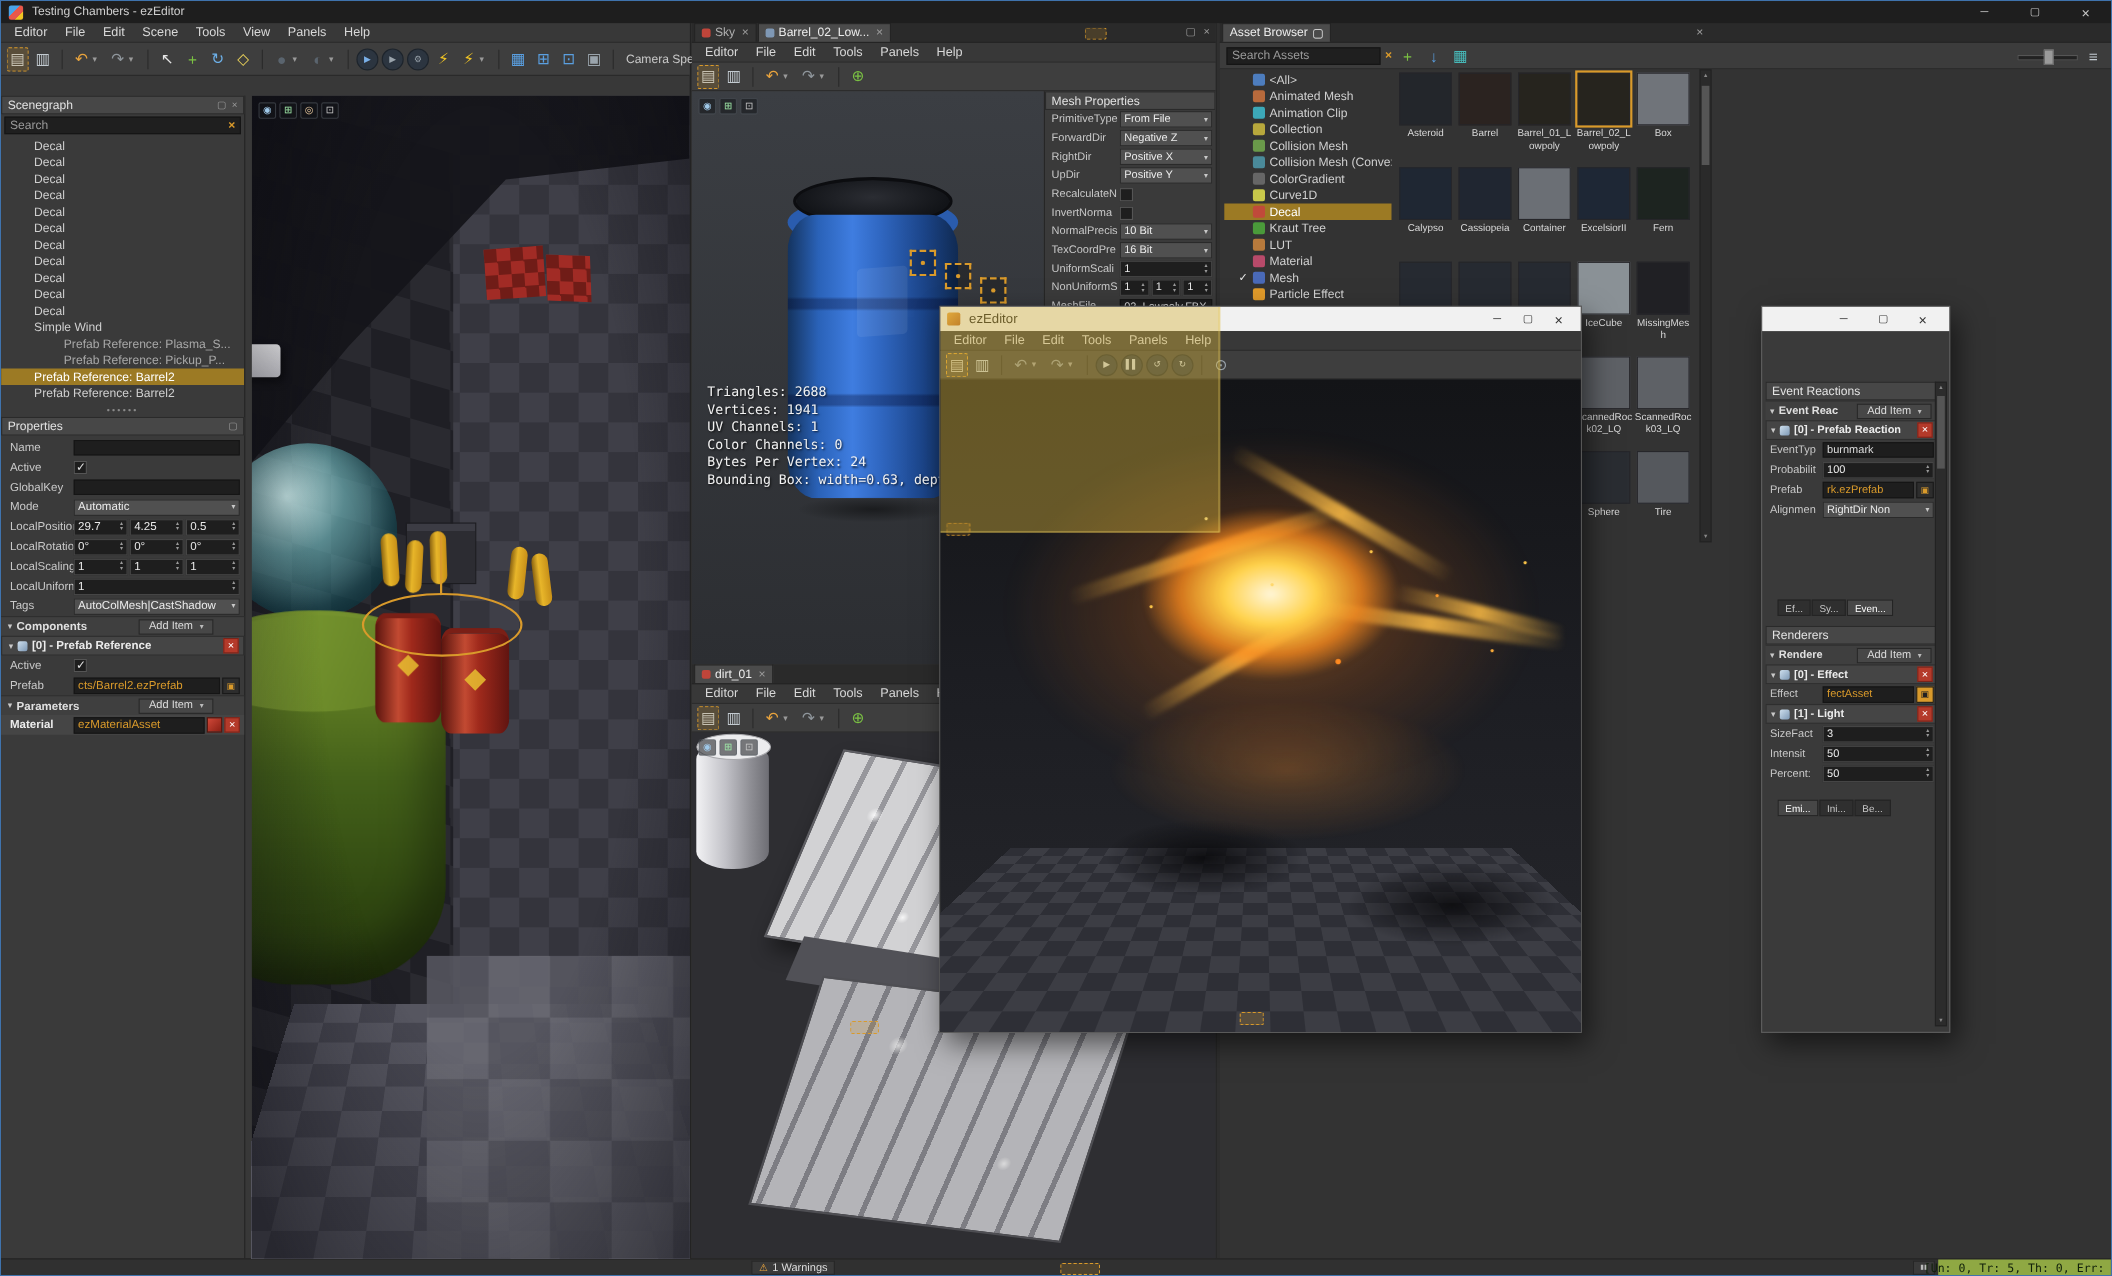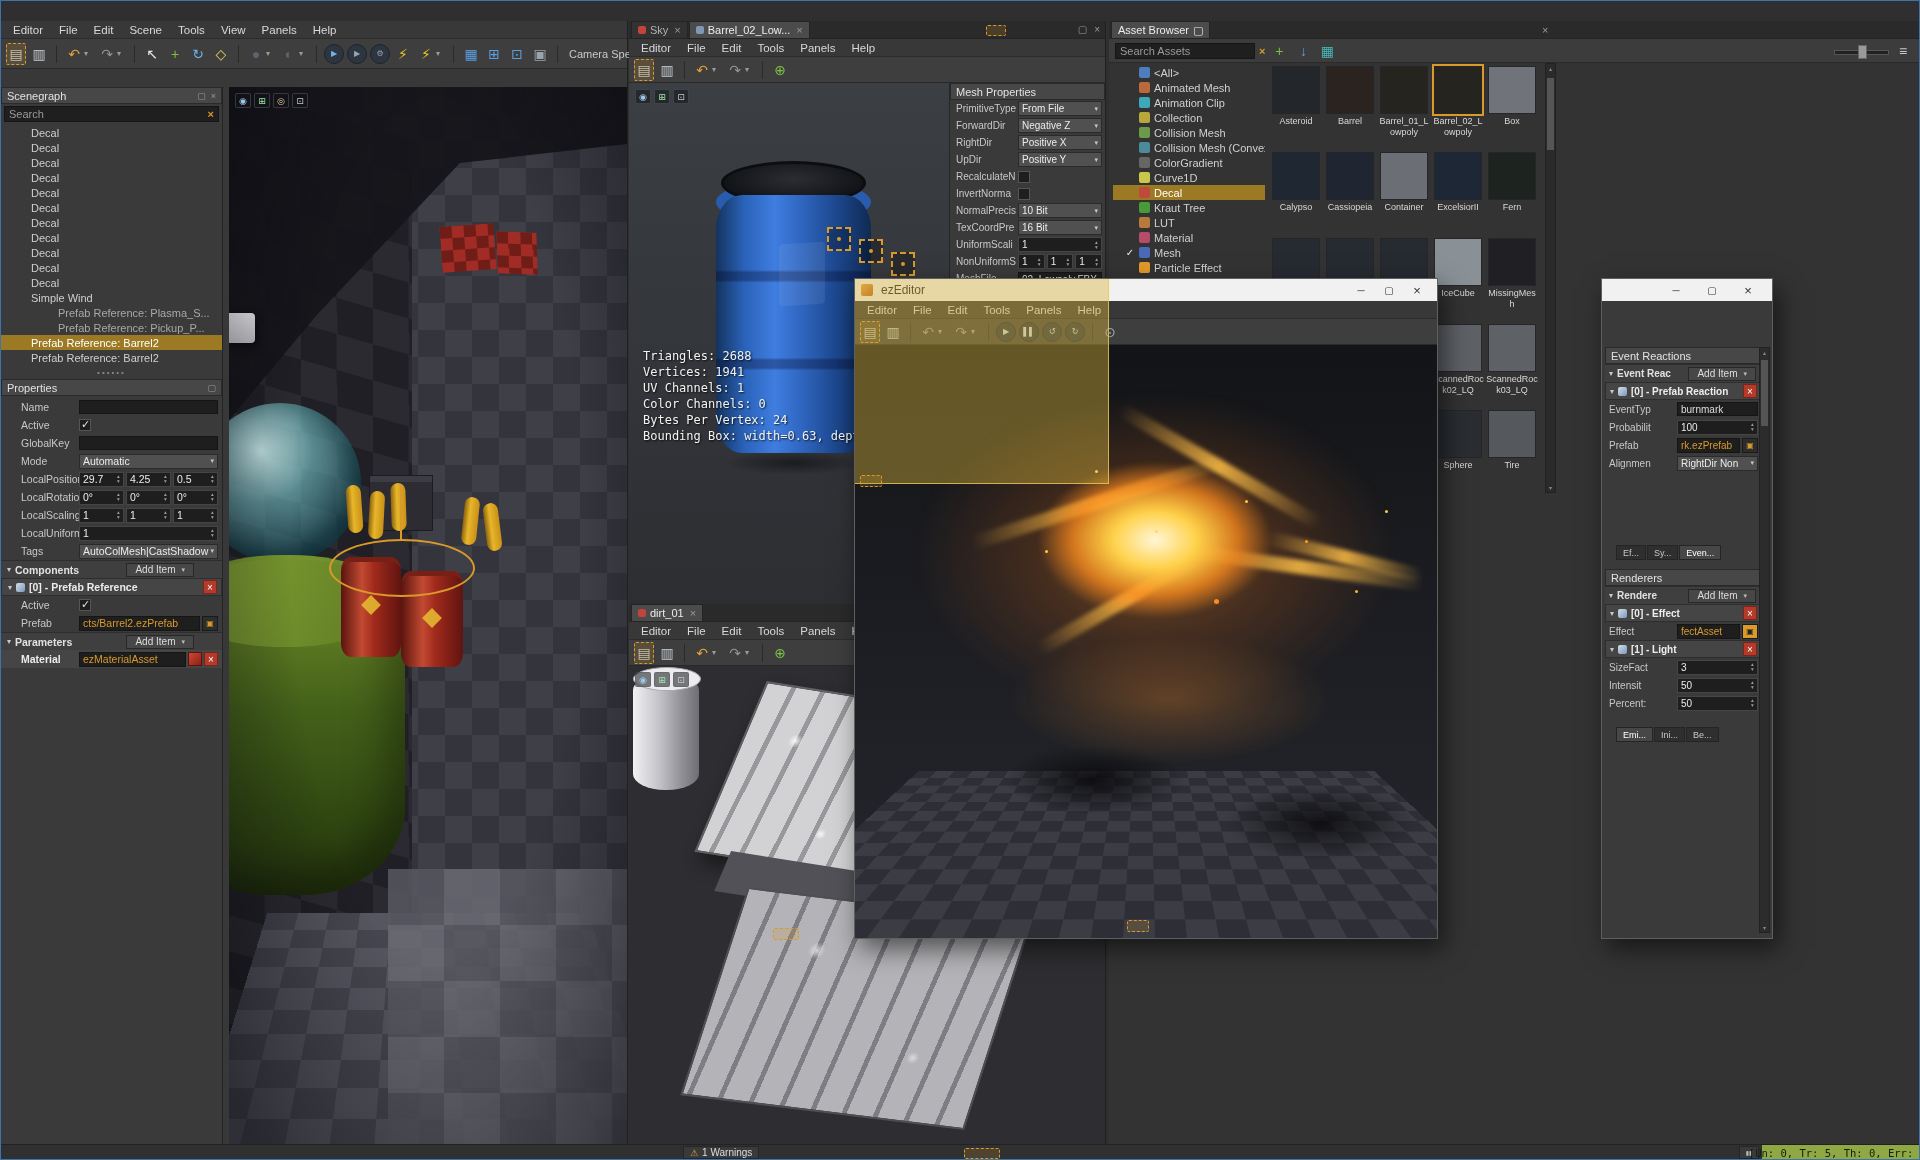--- a/index.html
+++ b/index.html
@@ -41,21 +41,21 @@
   .tb.slider::after{content:"";position:absolute;left:7px;top:5px;width:7px;height:12px;background:#9a9a9a;border:1px solid #666;}
   .tb.slider.wide{width:55px;} .tb.slider.wide::after{left:24px;}
   .tb.spacer{flex:1;min-width:0;}
 
   .panel-header{height:17px;background:#474747;border:1px solid #2a2a2a;display:flex;align-items:center;padding:0 5px;font-size:11px;color:#e2e2e2;}
   .ph-icons{margin-left:auto;display:flex;gap:5px;color:#9a9a9a;font-size:9px;}
   .searchbox{height:16px;background:#1f1f1f;border:1px solid #151515;display:flex;align-items:center;padding:0 4px;font-size:11px;color:#9a9a9a;}
   .search-clear{margin-left:auto;color:var(--accent);font-weight:bold;} .search-clear::before{content:"×";}
 
   
-  .props .prow{height:18px;display:flex;align-items:center;padding:0 4px 0 20px;font-size:10.5px;}
+  .props .prow{height:18px;display:flex;align-items:center;padding:0 4px 0 8px;font-size:10.5px;}
   .plabel{width:58px;flex:none;color:#c8c8c8;overflow:hidden;white-space:nowrap;}
   .plabel.bold{font-weight:bold;color:#ececec;}
   .pval{display:flex;align-items:center;gap:2px;flex:1;min-width:0;}
   .pinput{flex:1;height:14px;background:#1e1e1e;border:1px solid #151515;padding:0 3px;color:#ddd;line-height:13px;overflow:hidden;}
   .cb{width:12px;height:12px;background:#1e1e1e;border:1px solid #555;position:relative;flex:none;}
   .cb.checked::before{content:"✓";position:absolute;left:1px;top:-2px;font-size:11px;color:#e0e0e0;}
   .dd{flex:1;height:15px;background:#505050;border:1px solid #2a2a2a;display:flex;align-items:center;padding:0 3px;color:#ebebeb;min-width:0;}
   .dd .dd-t{flex:1;overflow:hidden;white-space:nowrap;}
   .dd-caret{font-size:7px;color:#c8c8c8;font-style:normal;} .dd-caret::before{content:"▾";}
   .spin{flex:1;height:15px;background:#1e1e1e;border:1px solid #454545;display:flex;align-items:center;padding-left:3px;color:#ebebeb;min-width:0;}
@@ -191,21 +191,21 @@
   .ex-core{left:150px;top:95px;width:300px;height:200px;background:radial-gradient(closest-side,#fff6d8 0%,#ffd24a 28%,rgba(255,140,30,.75) 55%,transparent 78%);filter:blur(2px);border-radius:50%;}
   .ex-streak{height:14px;background:linear-gradient(90deg,transparent,rgba(255,190,70,.85),transparent);filter:blur(2px);border-radius:7px;}
   .ex-sparks{left:300px;top:185px;width:3px;height:3px;background:#ffd76a;border-radius:50%;filter:blur(.4px);
     box-shadow:90px -30px 0 #ffc84a,150px 10px 0 #ff9a2a,-110px 20px 0 #ffc84a,60px 70px 0 1px #ff8a20,-60px -60px 0 #ffe08a,200px 60px 0 #ffae3a,230px -20px 0 #ffc84a;}
   #a-overlay{position:absolute;left:0;top:0;width:254px;height:205px;background:rgba(214,178,60,.42);border-right:1px solid rgba(230,200,90,.8);border-bottom:1px solid rgba(230,200,90,.8);z-index:5;pointer-events:none;}
 
   
   #win-b{position:absolute;left:1600px;top:277px;width:172px;height:661px;background:#3a3a3a;border:1px solid #5f5f5f;box-shadow:6px 10px 24px rgba(0,0,0,.55);z-index:31;}
   .b-panel{position:absolute;left:3px;width:155px;}
   .b-props .prow{height:18px;display:flex;align-items:center;padding:0 2px 0 4px;font-size:10px;}
-  .b-props .plabel{width:68px;}
+  .b-props .plabel{width:48px;}
   .b-props .additem{margin-right:2px;}
   .mini-tabs{position:absolute;left:14px;display:flex;gap:1px;}
   .mini-tab{height:15px;padding:0 6px;background:#2f2f2f;border:1px solid #242424;font-size:9px;color:#c8c8c8;display:flex;align-items:center;}
   .mini-tab.active{background:#474747;color:#fff;}
   #b-scroll{position:absolute;right:2px;top:68px;width:11px;bottom:5px;background:#2c2c2c;border:1px solid #222;font-size:6px;color:#888;text-align:center;}
   #b-scroll .sb-handle{position:absolute;left:1px;right:1px;top:12px;height:66px;background:#555;}
   #b-scroll .sb-up{position:absolute;top:1px;left:0;right:0;} #b-scroll .sb-dn{position:absolute;bottom:1px;left:0;right:0;}
 
   
   #statusbar{position:absolute;left:0;right:0;bottom:0;height:15px;background:#303030;border-top:1px solid #222;z-index:40;}
@@ -218,20 +218,29 @@
   #grip-mid{left:772px;top:927px;width:26px;height:12px;z-index:6;}
   #grip-status{left:963px;top:1147px;width:36px;height:11px;z-index:41;}
   #grip-a-left{left:5px;top:196px;width:22px;height:12px;z-index:6;}
   #grip-a-bottom{left:272px;bottom:6px;width:22px;height:12px;z-index:6;}
 </style>
 </head>
 <body>
 
 <div id="app">
 
+  <div id="titlebar">
+    <div id="app-icon"></div>
+    <span id="title-text">Testing Chambers - ezEditor</span>
+    <div class="wbtns">
+      <div class="wbtn min"></div>
+      <div class="wbtn max"></div>
+      <div class="wbtn close"></div>
+    </div>
+  </div>
 
   <div id="win-left" class="subwin">
     <div class="menubar">
 
     <span class="menu-item">Editor</span>
         <span class="menu-item">File</span>
         <span class="menu-item">Edit</span>
         <span class="menu-item">Scene</span>
         <span class="menu-item">Tools</span>
         <span class="menu-item">View</span>

